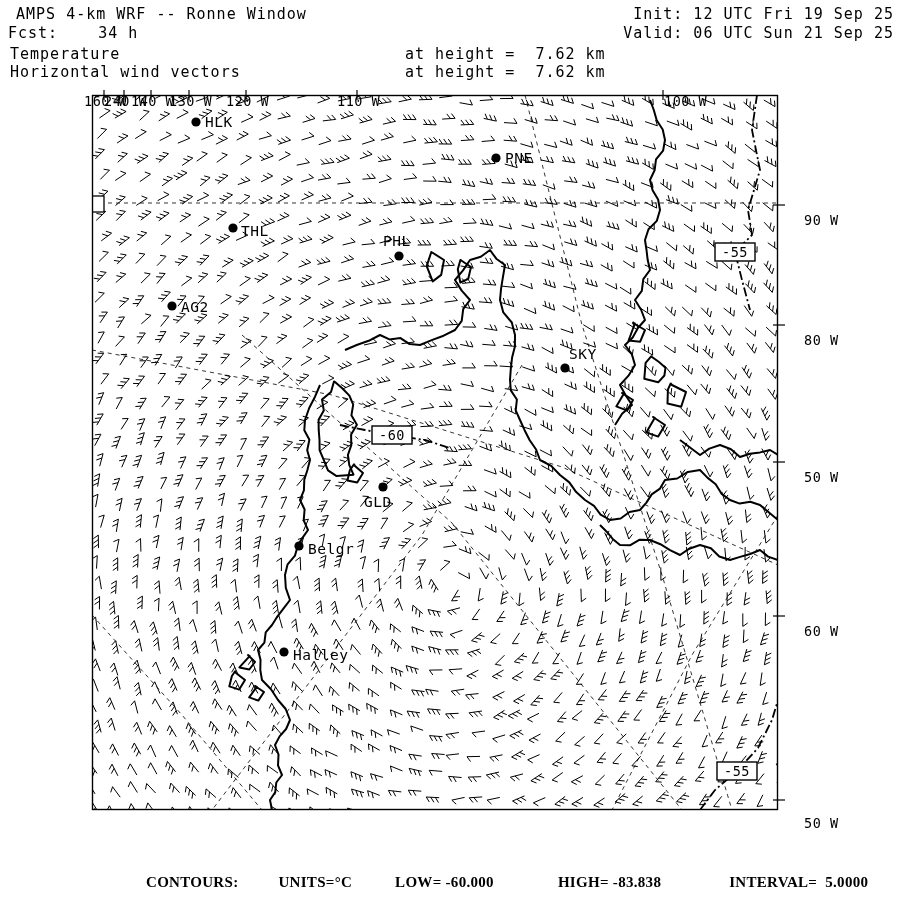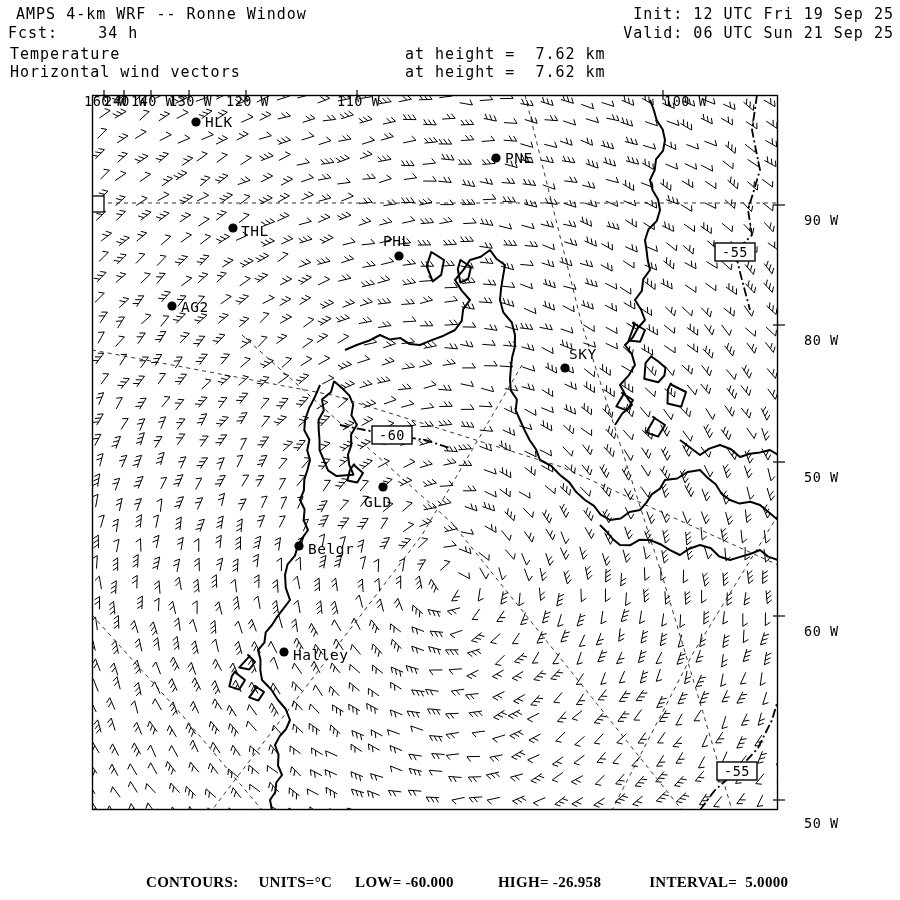--- a/index.html
+++ b/index.html
@@ -6,21 +6,21 @@
   body{width:900px;height:900px;background:#ffffff;color:#000;position:relative;
        font-family:"DejaVu Sans Mono",monospace;overflow:hidden;}
   .hdr{position:absolute;font:15px "DejaVu Sans Mono",monospace;letter-spacing:1px;
        white-space:pre;line-height:18px;}
   .hdr-r{text-align:right;right:6px;}
   .axlab{position:absolute;font:13.5px "DejaVu Sans Mono",monospace;letter-spacing:.5px;
        white-space:pre;background:transparent;}
   #map-svg{position:absolute;left:92px;top:95px;overflow:visible;}
   #map-svg text{font-family:"DejaVu Sans Mono",monospace;letter-spacing:.5px;fill:#000;}
   .footer{position:absolute;left:146px;top:874px;display:flex;align-items:baseline;
-       font:bold 15px "Liberation Serif",serif;letter-spacing:.3px;white-space:pre;}
+       font:bold 15px "Liberation Serif",serif;letter-spacing:.3px;white-space:pre;gap:20px;}
   .footer span{display:inline-block;}
   .fs1{margin-right:20px;} .fs2{margin-right:23px;} .fs3{margin-right:44px;} .fs4{margin-right:48px;}
   .axwrap{position:absolute;left:0;top:16px;width:900px;height:900px;pointer-events:none;}
 </style>
 </head>
 <body>
 
 <div class="hdr" style="left:16px;top:5px">AMPS 4-km WRF -- Ronne Window</div>
 <div class="hdr" style="left:8px;top:24px">Fcst:    34 h</div>
 <div class="hdr" style="left:10px;top:45px">Temperature</div>
@@ -144,15 +144,15 @@
     <line x1="681" y1="230" x2="693" y2="230" stroke="#000" stroke-width="1.2"></line>
     <line x1="681" y1="367" x2="693" y2="367" stroke="#000" stroke-width="1.2"></line>
     <line x1="681" y1="521" x2="693" y2="521" stroke="#000" stroke-width="1.2"></line>
     <line x1="681" y1="705" x2="693" y2="705" stroke="#000" stroke-width="1.2"></line>
   </svg>
 
 <div class="footer">
   <span class="fs1">CONTOURS:</span>
   <span class="fs2">UNITS=°C</span>
   <span class="fs3">LOW= -60.000</span>
-  <span class="fs4">HIGH= -26.958</span>
+  <span class="fs4">HIGH= -83.838</span>
   <span>INTERVAL=  5.0000</span>
 </div>
 
 </body></html>

